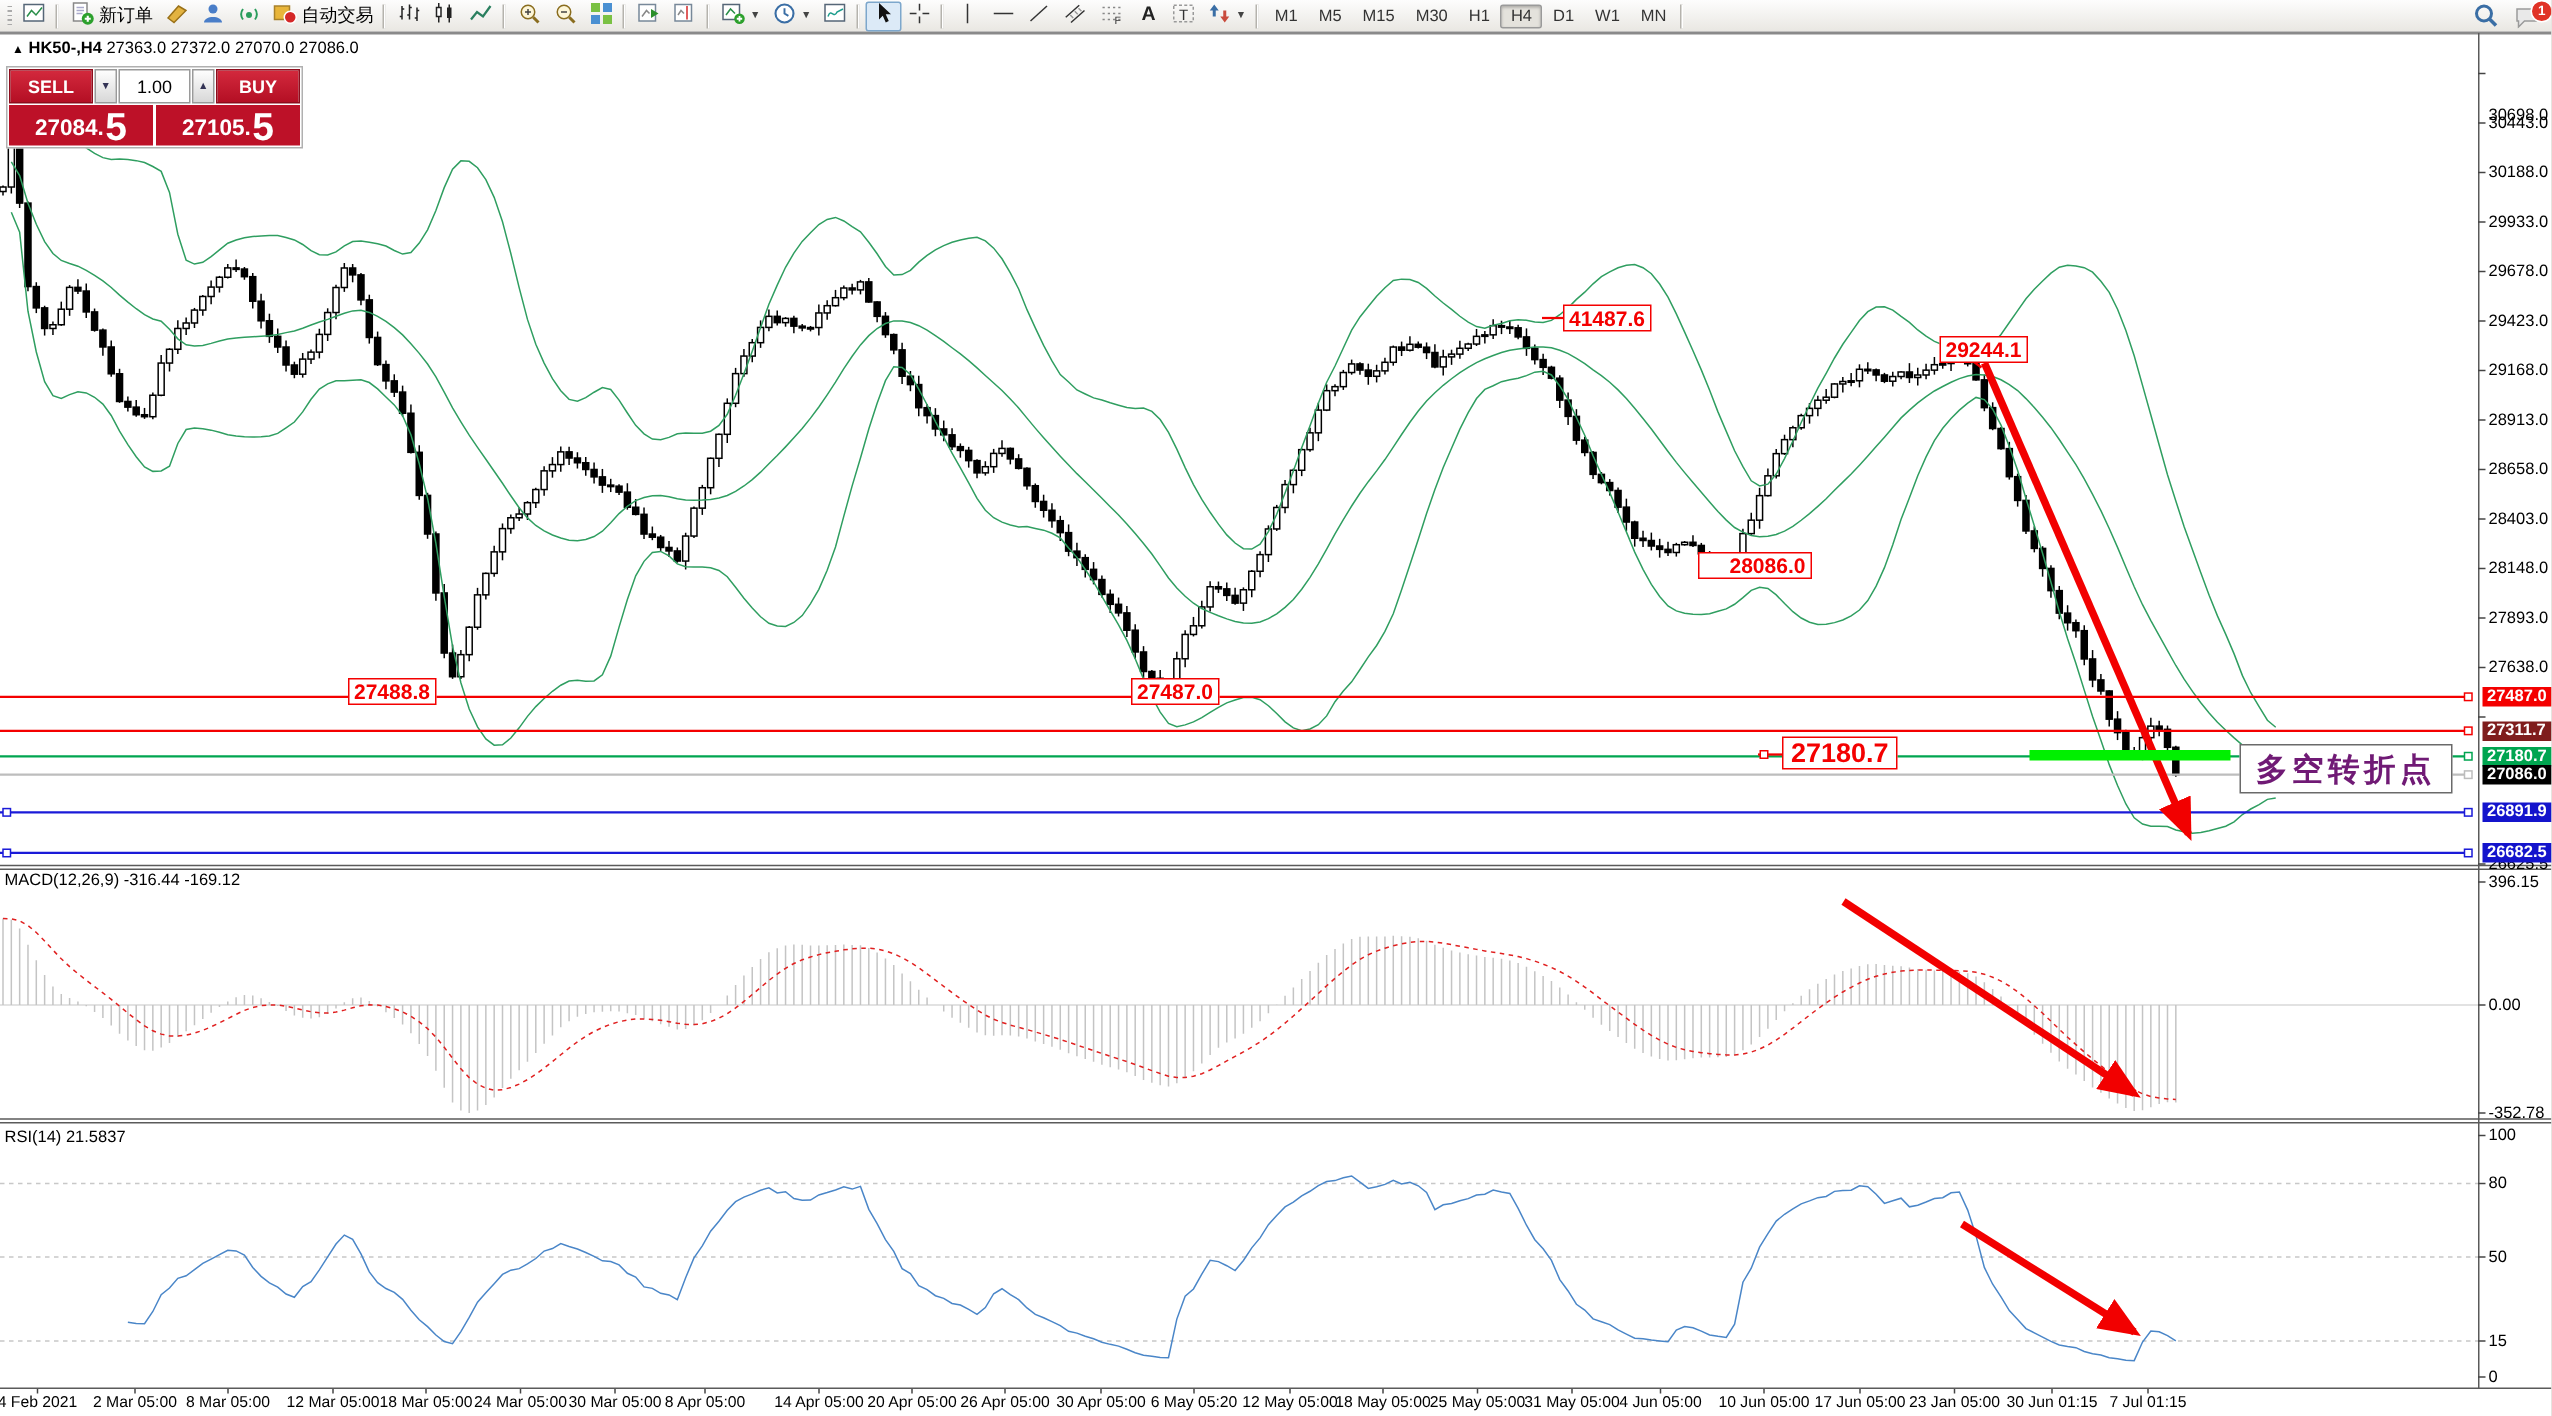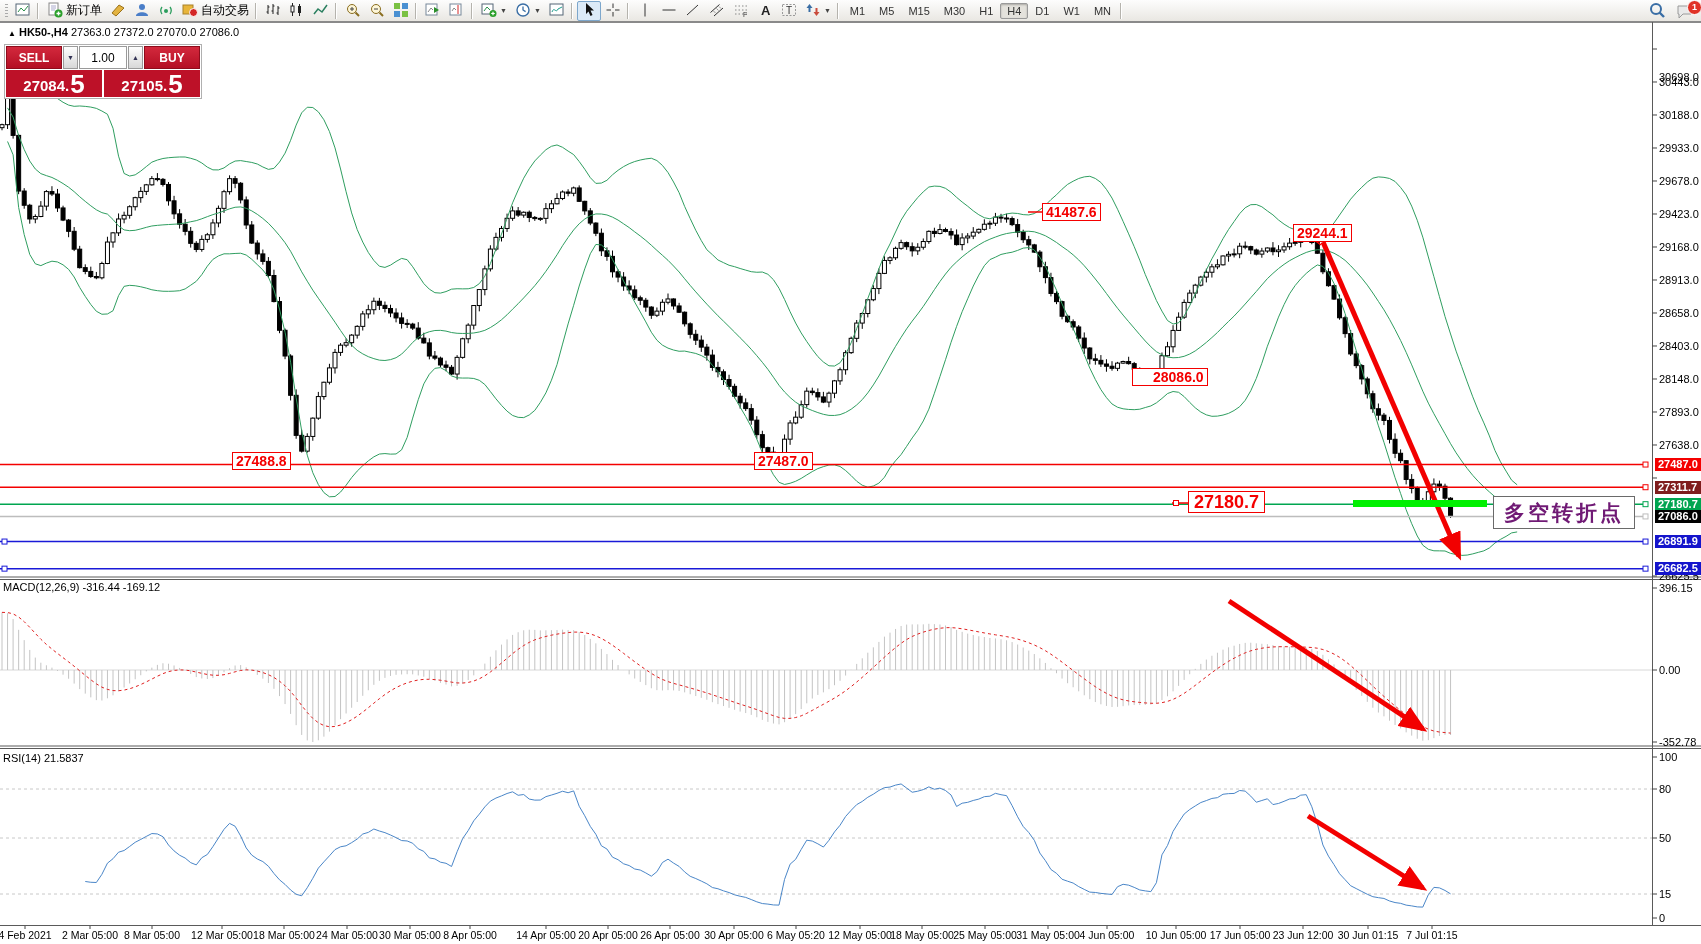--- a/index.html
+++ b/index.html
@@ -1242,17 +1242,17 @@
       <div class="t-label" style="left: 670px;">26 Apr 05:00</div>
       <div class="t-label" style="left: 734px;">30 Apr 05:00</div>
       <div class="t-label" style="left: 796px;">6 May 05:20</div>
       <div class="t-label" style="left: 860px;">12 May 05:00</div>
       <div class="t-label" style="left: 922px;">18 May 05:00</div>
       <div class="t-label" style="left: 985px;">25 May 05:00</div>
       <div class="t-label" style="left: 1048px;">31 May 05:00</div>
       <div class="t-label" style="left: 1107px;">4 Jun 05:00</div>
       <div class="t-label" style="left: 1176px;">10 Jun 05:00</div>
       <div class="t-label" style="left: 1240px;">17 Jun 05:00</div>
-      <div class="t-label" style="left: 1303px;">23 Jun 12:00</div>
+      <div class="t-label" style="left: 1303px;">23 Jan 05:00</div>
       <div class="t-label" style="left: 1368px;">30 Jun 01:15</div>
       <div class="t-label" style="left: 1432px;">7 Jul 01:15</div>
     </div>
 </div>
 
 </body></html>

